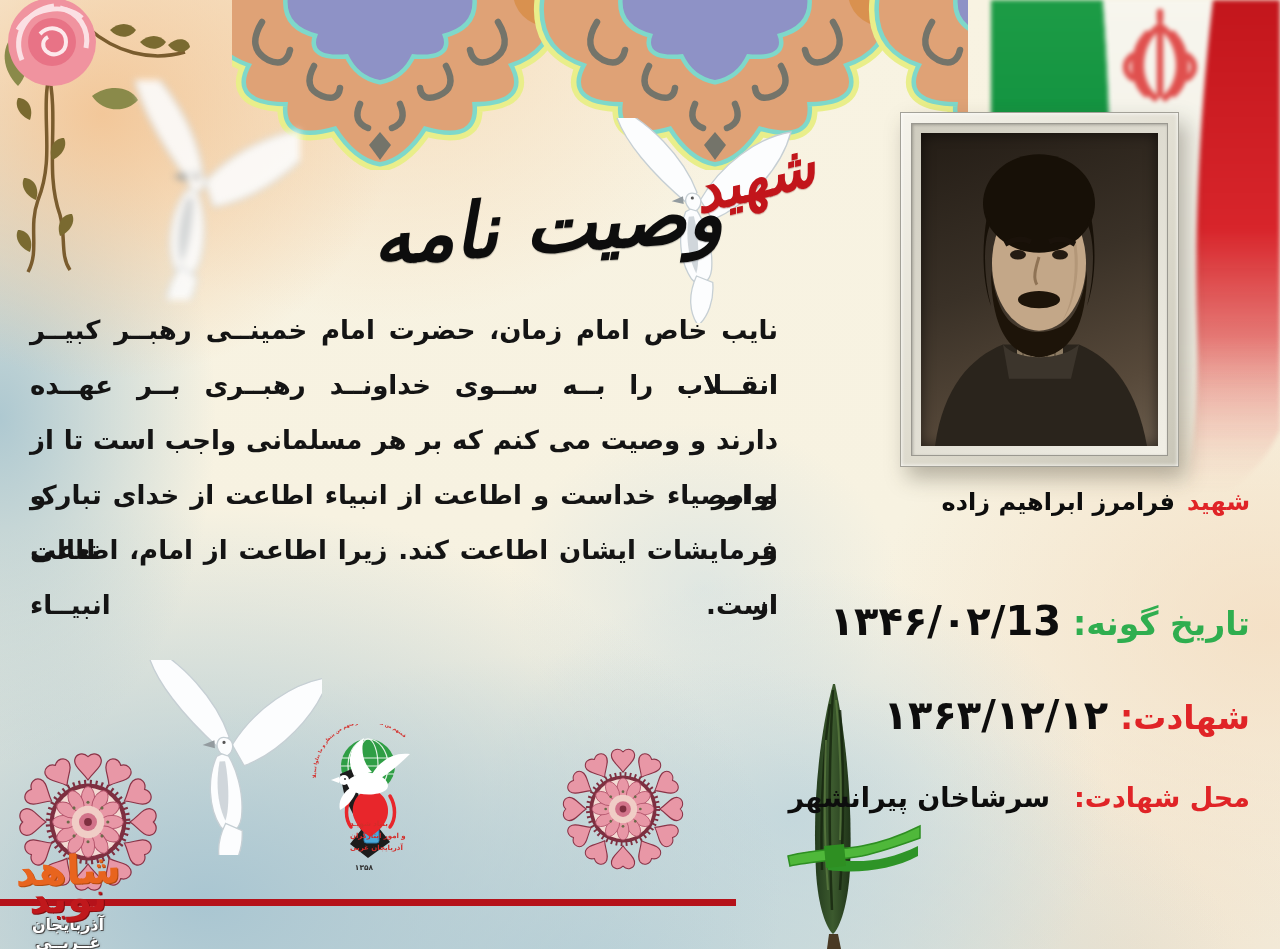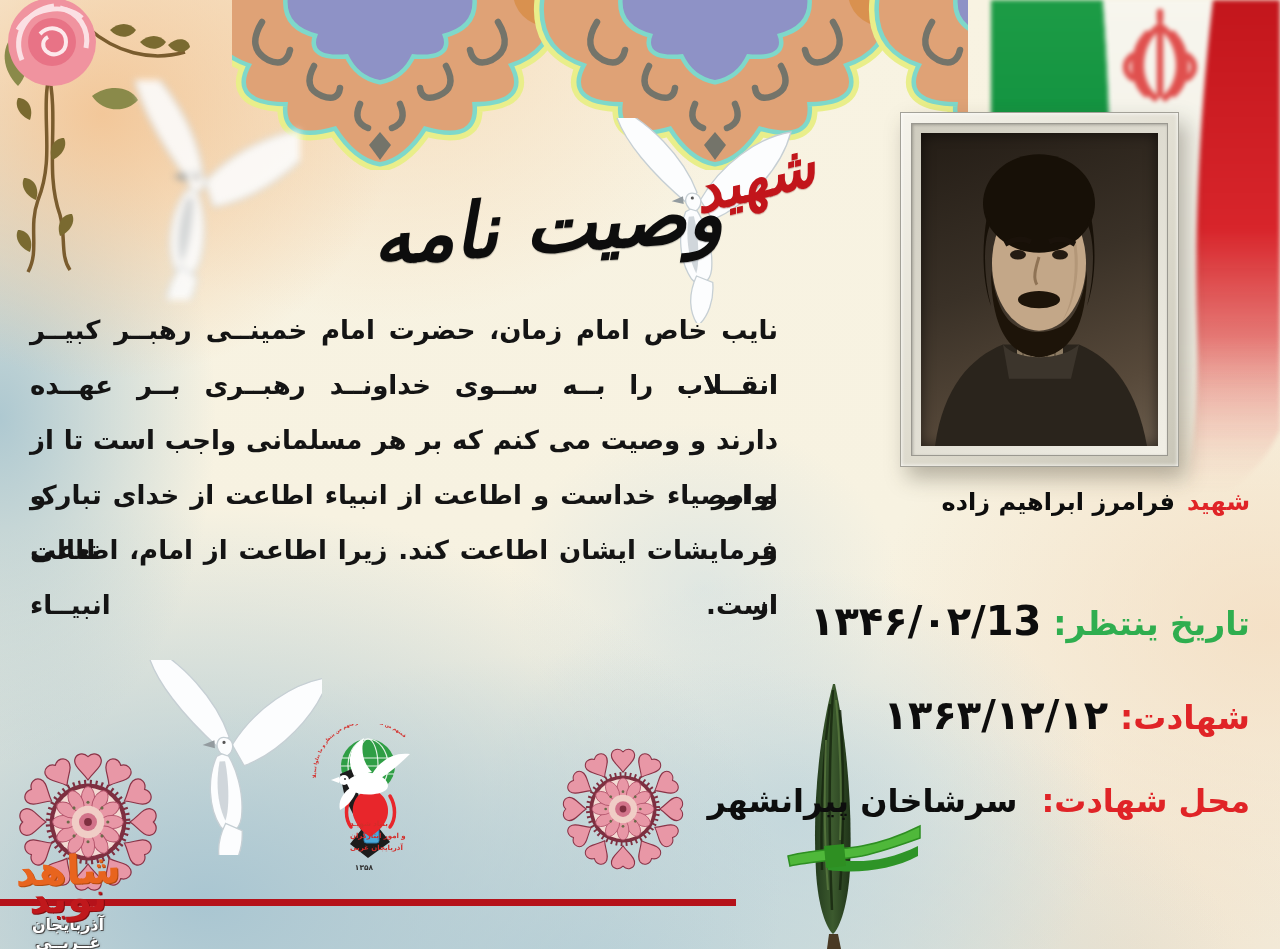--- a/index.html
+++ b/index.html
@@ -27,21 +27,21 @@
       text-shadow:0 1px 1px rgba(0,0,0,.25);z-index:6;}
   .title-accent{position:absolute;left:692px;top:150px;direction:rtl;font-size:58px;line-height:1;
       font-weight:700;font-style:italic;color:#c2151b;transform:rotate(-14deg);
       text-shadow:0 1px 1px rgba(120,0,0,.3);z-index:6;}
   
   .inforow{position:absolute;right:30px;direction:rtl;text-align:right;white-space:nowrap;
       font-weight:700;color:#0d0d0d;z-index:8;}
   .row-name{top:488px;font-size:24px;}
   .row-birth{top:598px;font-size:33px;}
   .row-death{top:692px;font-size:33px;}
-  .row-place{top:782px;font-size:32px;}
+  .row-place{top:782px;font-size:27px;}
   .lbl-red{color:#e02427;}
   .lbl-green{color:#2fae4f;}
   .date-val{font-size:40px;letter-spacing:1px;}
   .gap{display:inline-block;width:12px;}
   
   .frame{position:absolute;left:900px;top:112px;width:277px;height:353px;z-index:5;
      background:linear-gradient(135deg,#f6f4ec,#dedbce 55%,#c9c6b8);
      border:1px solid #a3a198;box-shadow:7px 11px 20px rgba(60,55,40,.35), inset 0 0 4px #fff;}
   .frame-inner{position:absolute;left:10px;top:10px;right:10px;bottom:10px;
      border:1px solid #9a9890;background:linear-gradient(315deg,#f1efe6,#cfccbf);
@@ -283,21 +283,21 @@
           <path d="M 82 198 C 96 214 140 214 158 198 L 150 230 L 88 230 Z" fill="#3c352c"></path>
         </svg>
       </div>
     </div>
   </div>
 
   <div class="inforow row-name">
     <span class="lbl-red">شهید</span><span class="gap"></span><span>فرامرز ابراهیم زاده</span>
   </div>
   <div class="inforow row-birth">
-    <span class="lbl-green">تاریخ ینتظر:</span><span class="gap"></span><span class="date-val">۱۳۴۶/۰۲/13</span>
+    <span class="lbl-green">تاریخ گونه:</span><span class="gap"></span><span class="date-val">۱۳۴۶/۰۲/13</span>
   </div>
   <div class="inforow row-death">
     <span class="lbl-red">شهادت:</span><span class="gap"></span><span class="date-val">۱۳۶۳/۱۲/۱۲</span>
   </div>
   <div class="inforow row-place">
     <span class="lbl-red">محل شهادت:</span><span class="gap"></span><span class="gap"></span><span>سرشاخان پیرانشهر</span>
   </div>
 
   <svg class="tree" viewBox="0 0 138 269">
     <defs>

